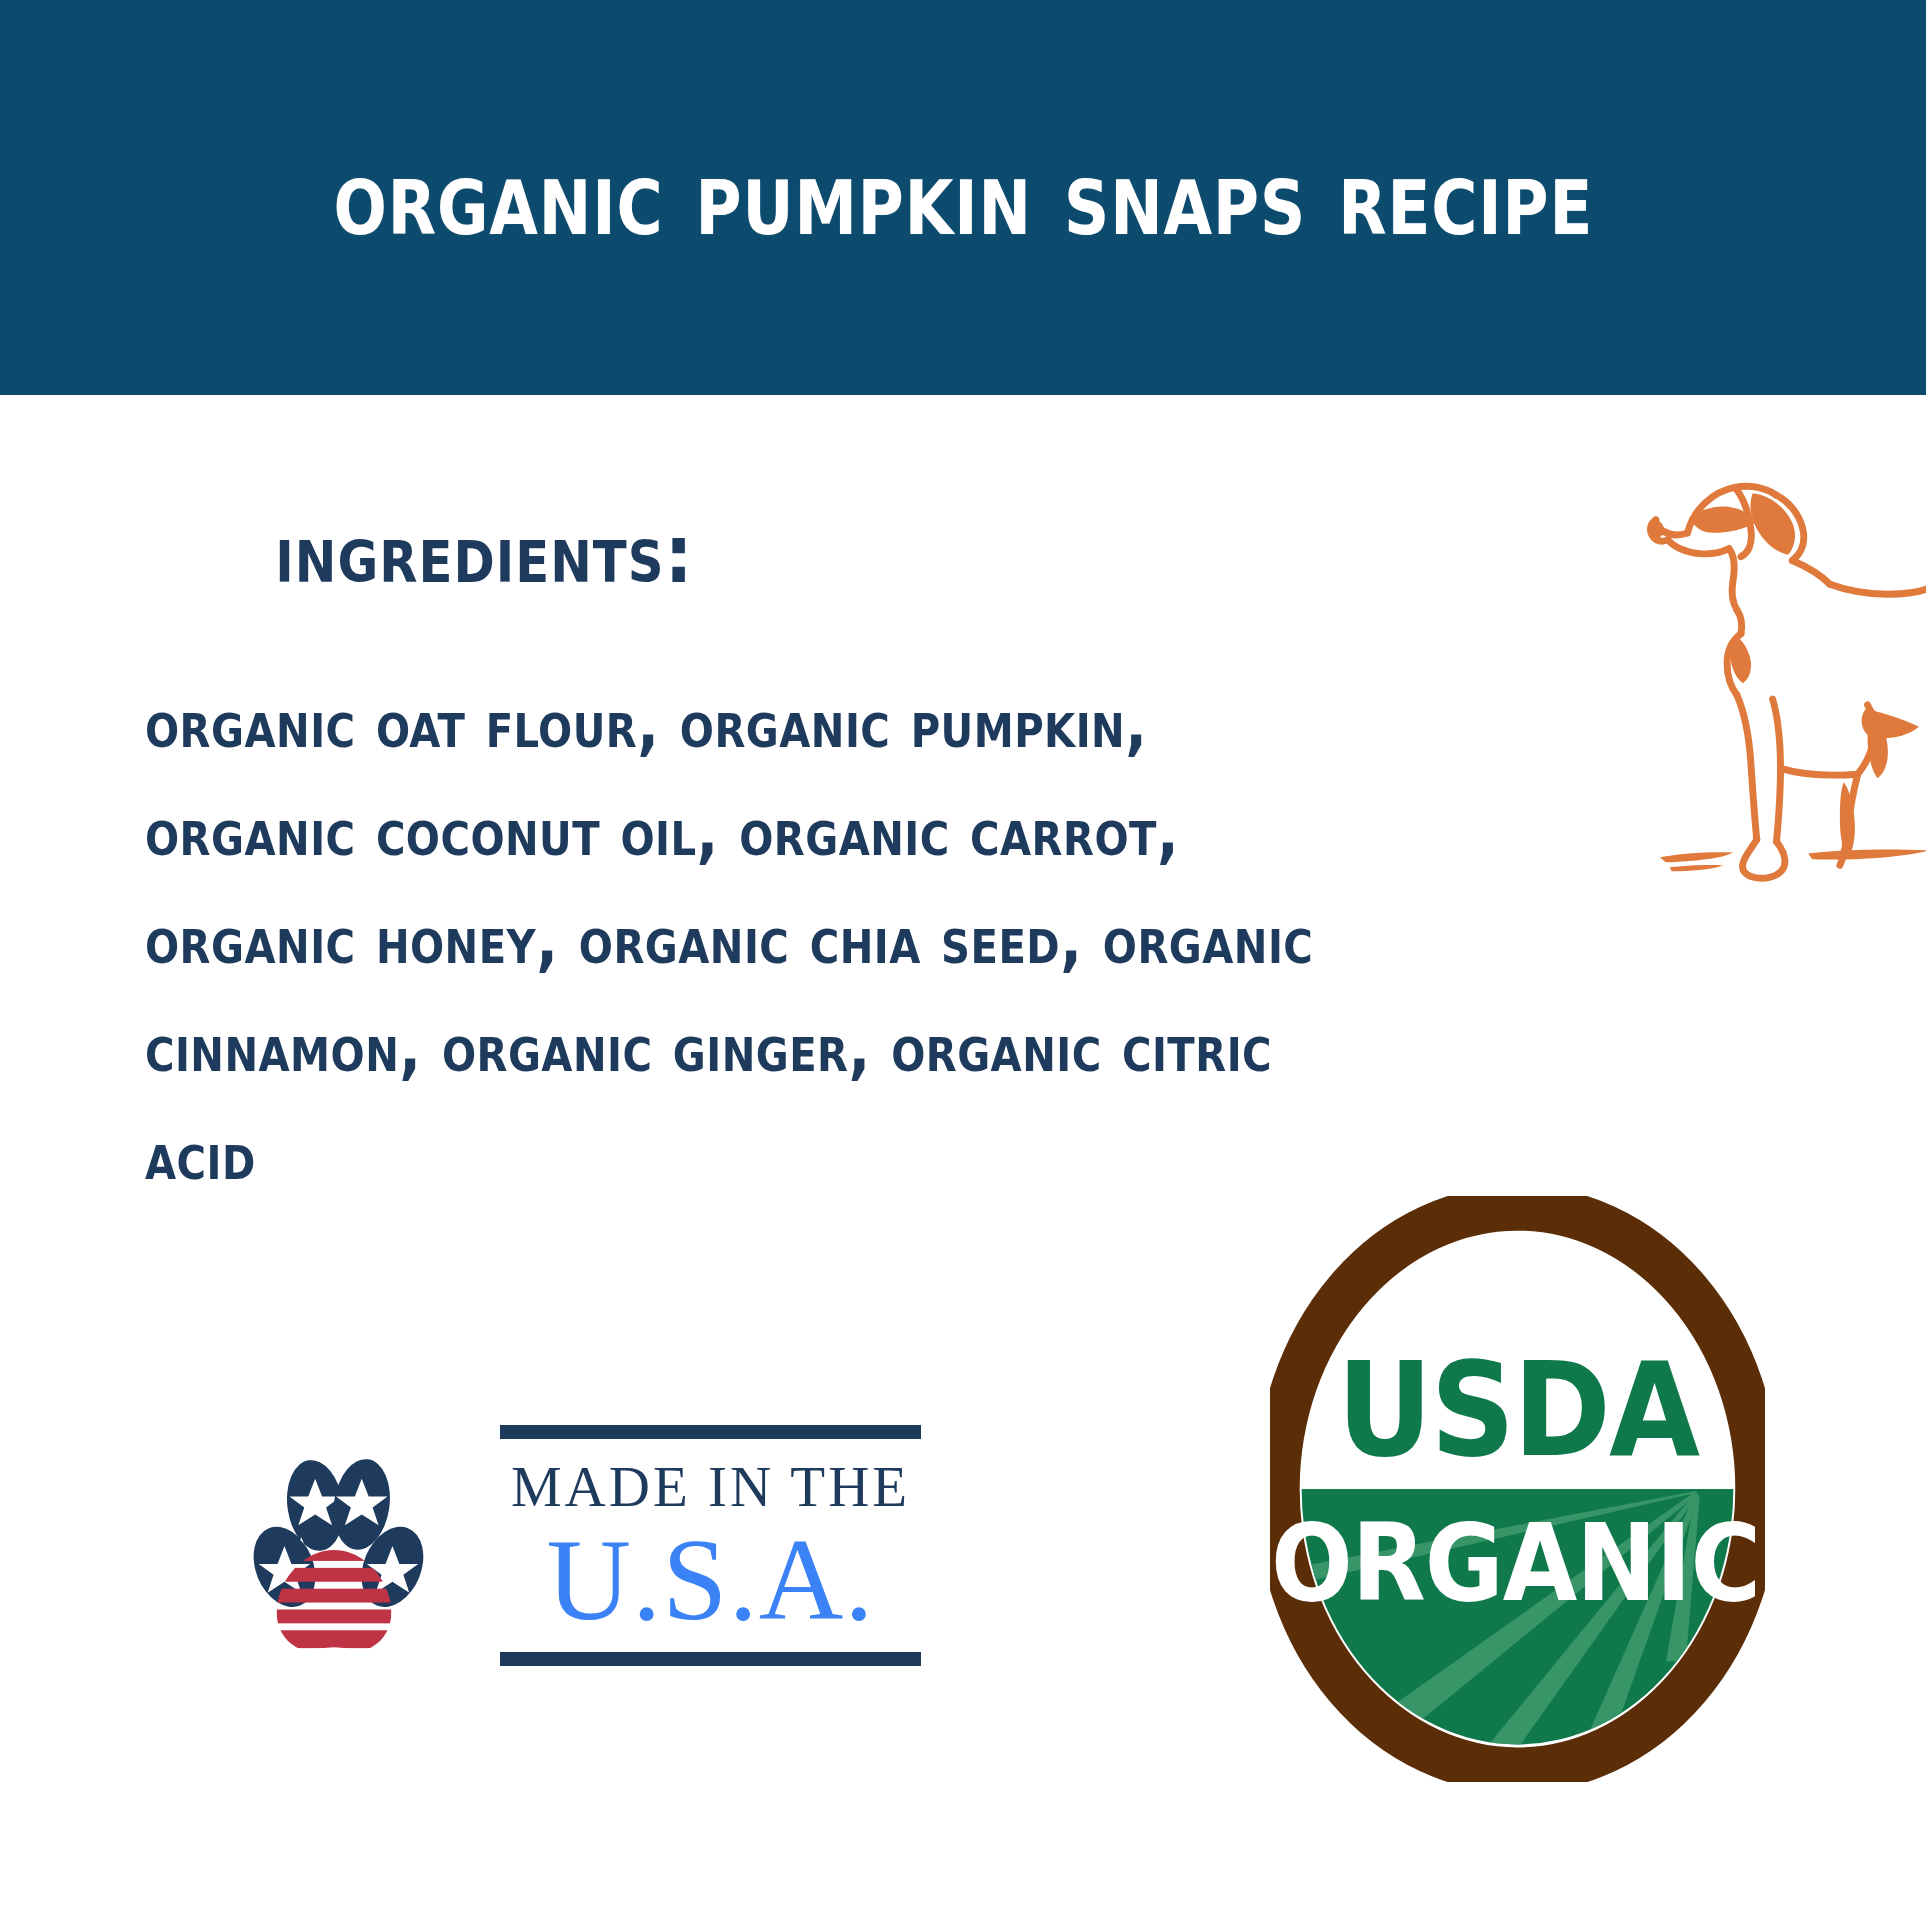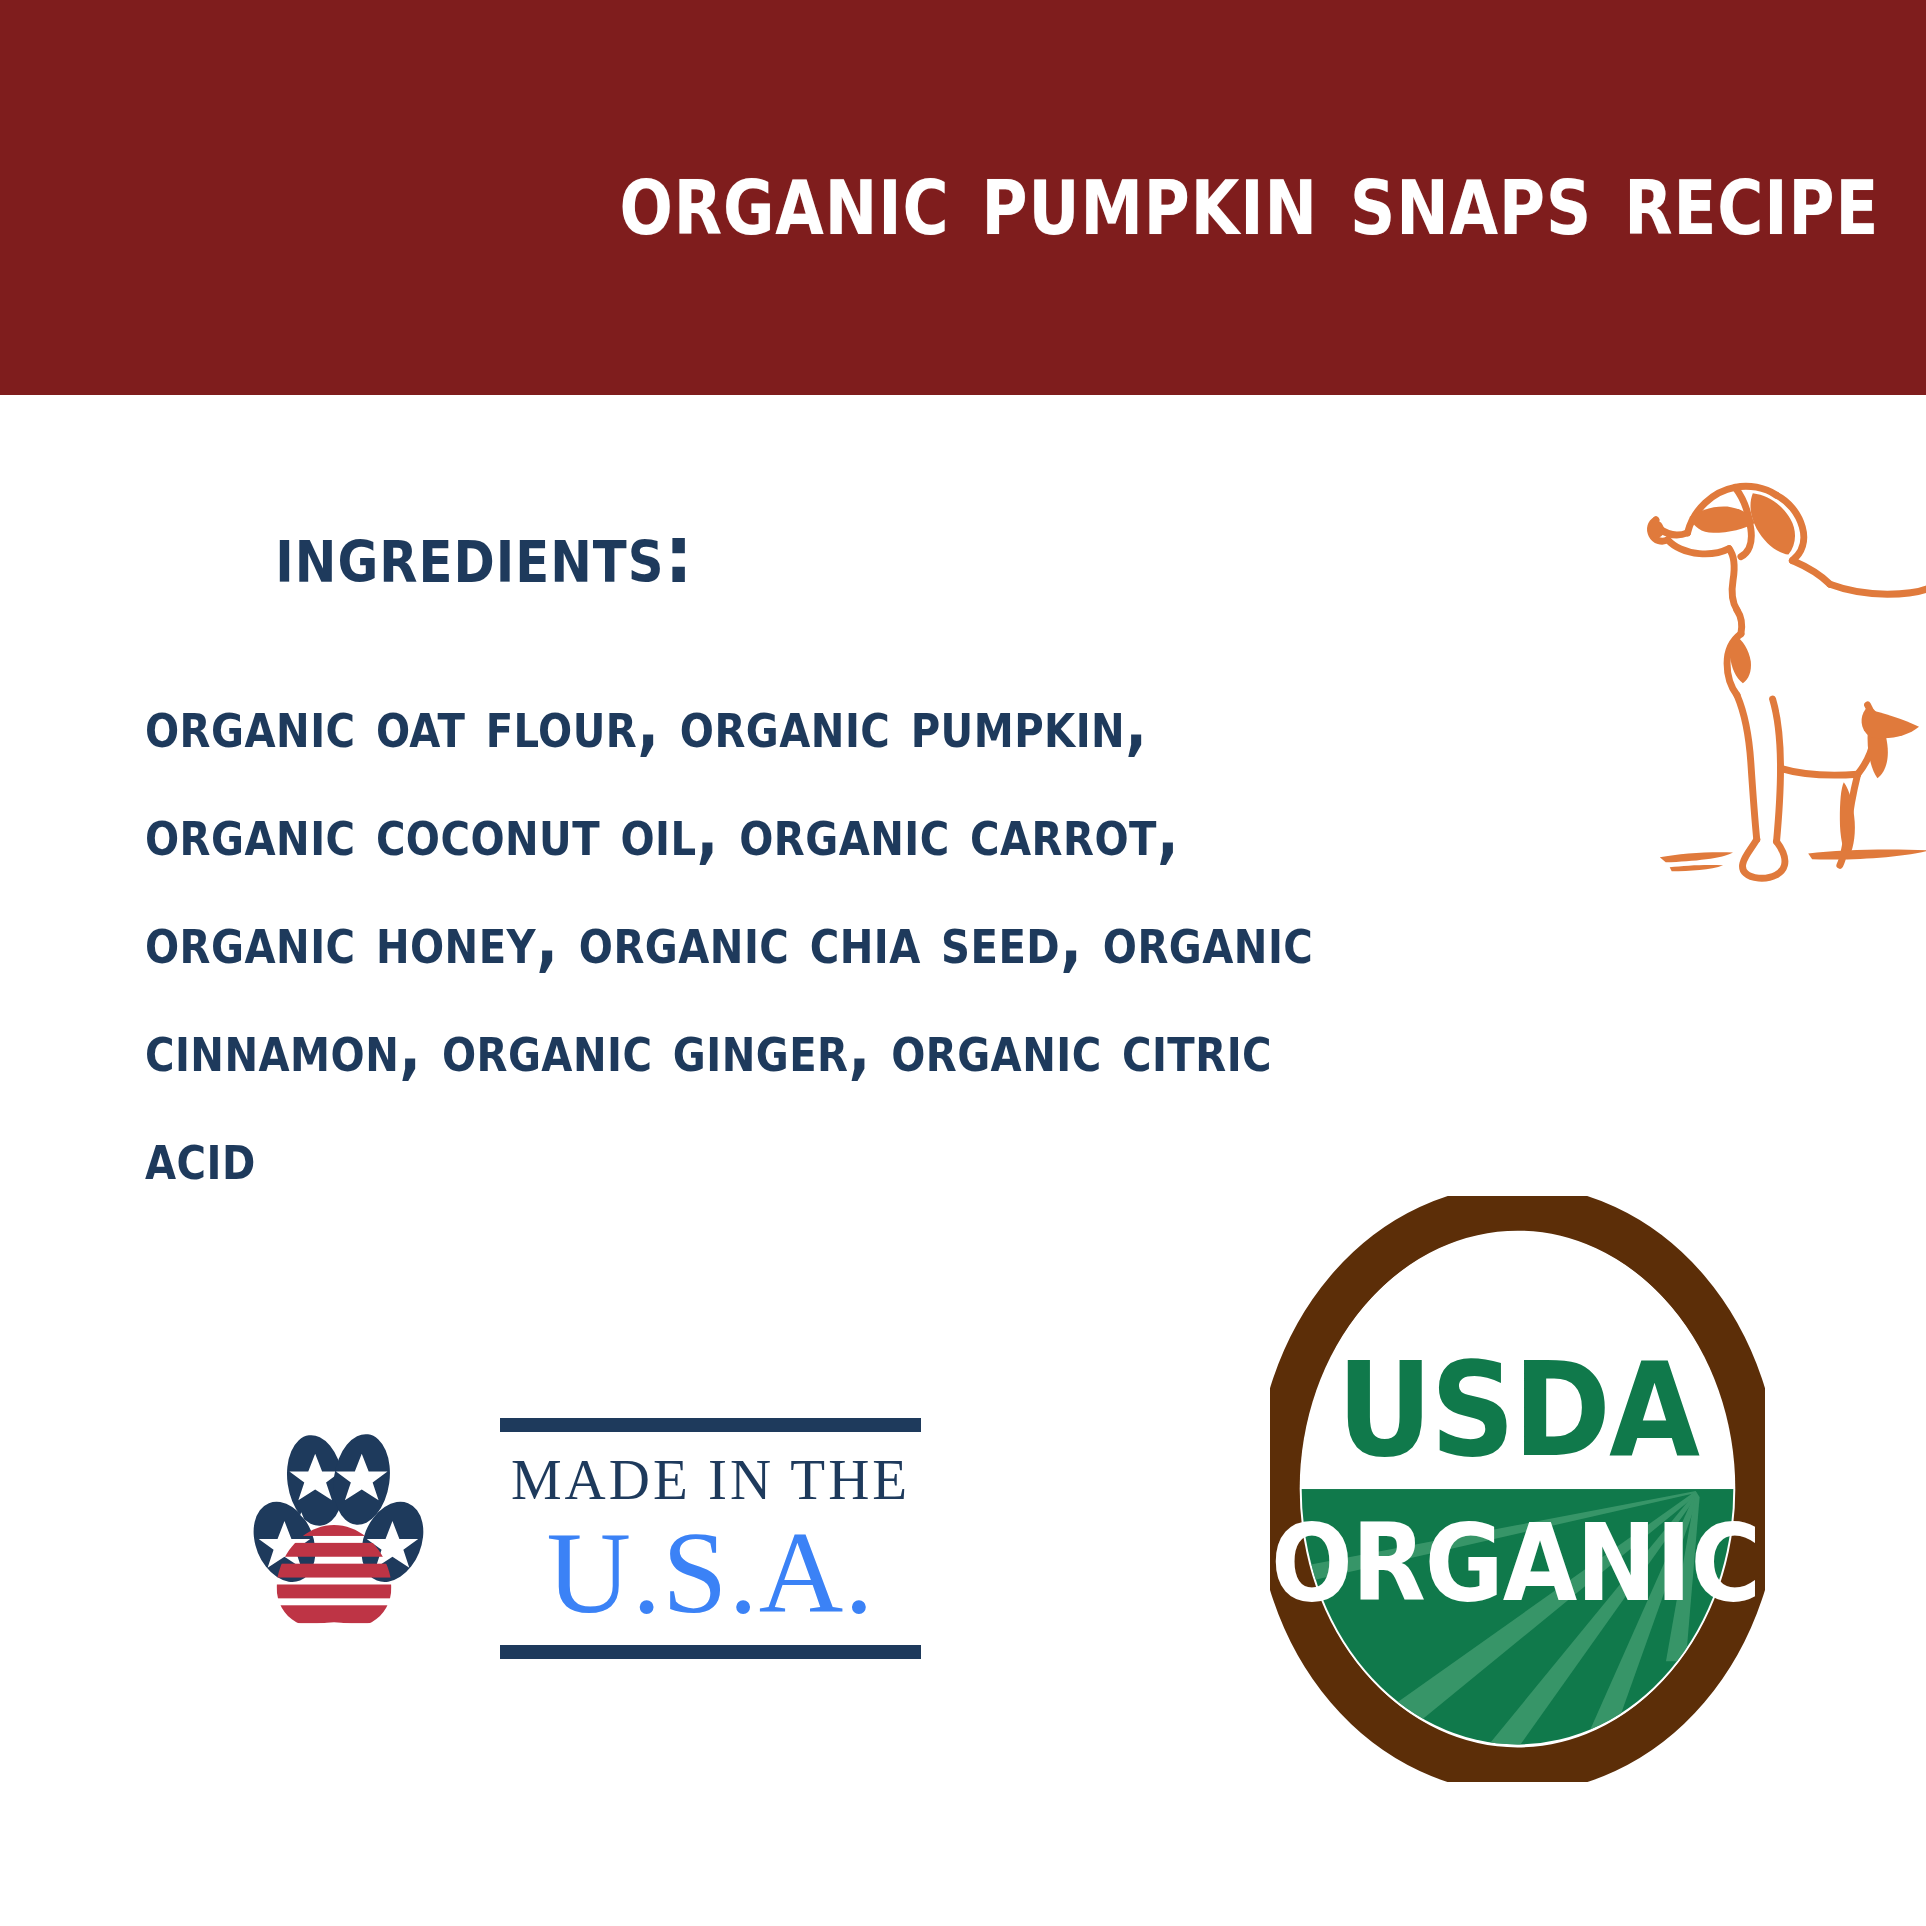--- a/index.html
+++ b/index.html
@@ -15,24 +15,24 @@
     position: relative;
   }
 
   
   #header-banner {
     position: absolute;
     left: 0;
     top: 0;
     width: 1927px;
     height: 395px;
-    background: #7f1d1d;
+    background: #0c4a6e;
     display: flex;
     align-items: center;
-    justify-content: flex-end;
+    justify-content: center;
   }
   #page-title {
     color: #ffffff;
     font-family: "Liberation Sans Narrow", "DejaVu Sans Condensed", "Liberation Sans", sans-serif;
     font-weight: 700;
     font-size: 107px;
     letter-spacing: 1px;
     font-variant: small-caps;
     text-transform: lowercase;
     line-height: 1;
@@ -96,21 +96,21 @@
   #dog-illustration svg { display: block; }
 
   
   #made-in-usa-logo {
     position: absolute;
     left: 228px;
     top: 1418px;
     width: 713px;
     height: 248px;
     display: flex;
-    align-items: flex-start;
+    align-items: flex-end;
   }
   #paw-print-icon {
     width: 213px;
     height: 223px;
     flex: 0 0 auto;
   }
   #made-in-usa-textblock {
     margin-left: 59px;
     width: 421px;
     border-top: 14px solid #1E3A5C;

